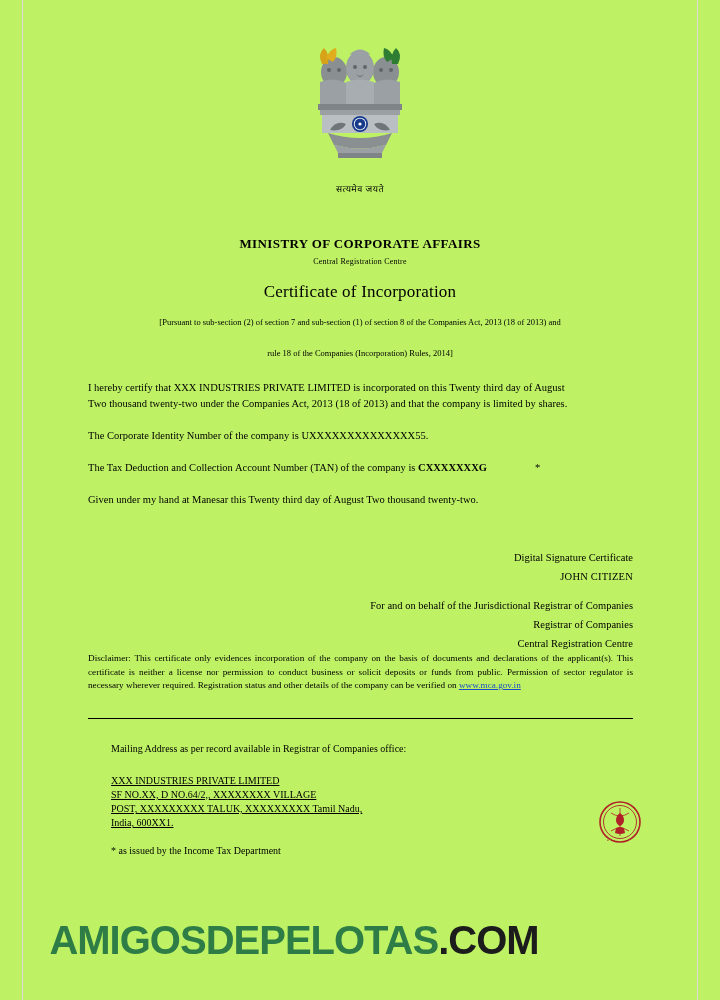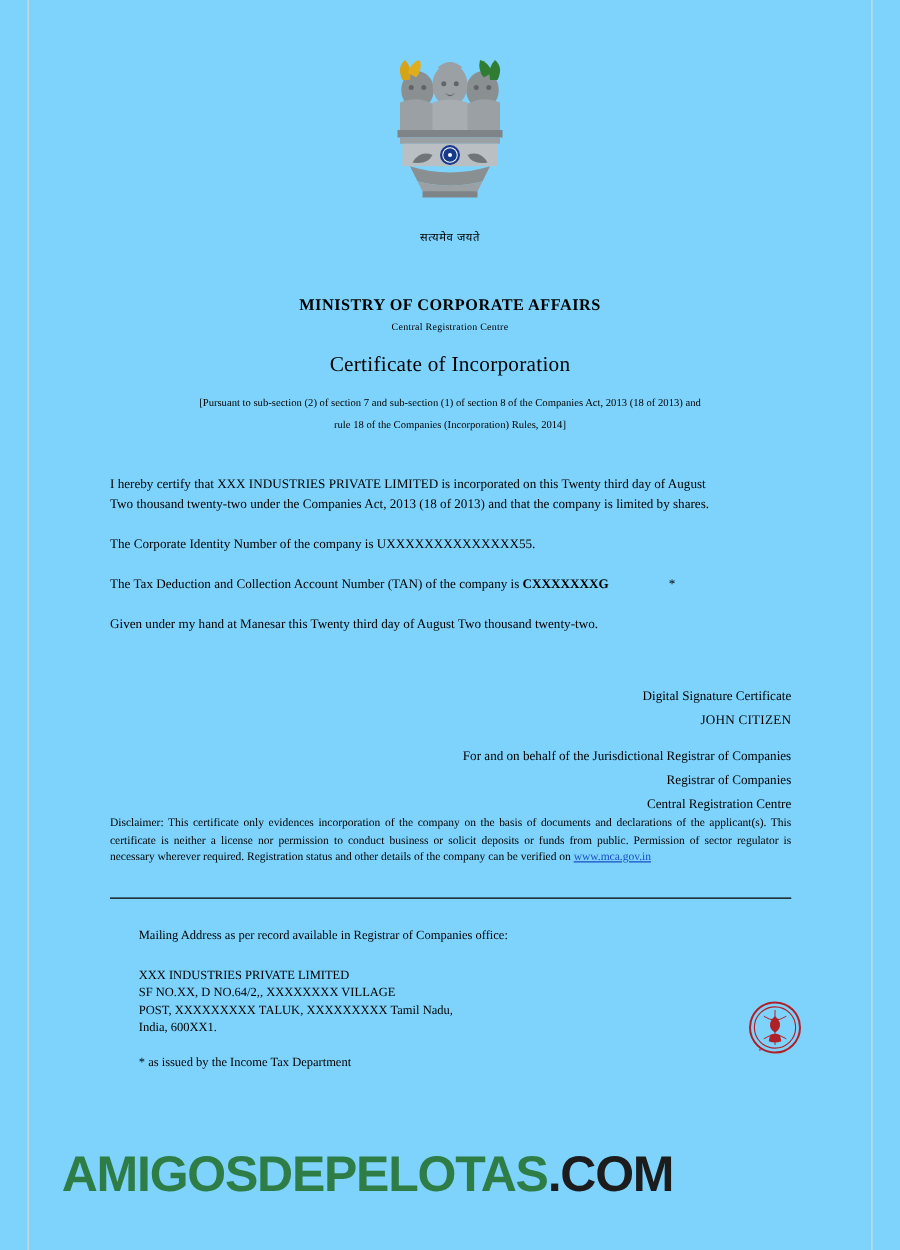--- a/index.html
+++ b/index.html
@@ -14,21 +14,21 @@
     font-family: "Liberation Serif", serif;
     color: #000000;
     overflow: hidden;
   }
 
   .page {
     position: absolute;
     left: 0; top: 0;
     width: 720px;
     height: 1000px;
-    background: #7dd3fc;
+    background: #bef264;
   }
 
   
   .page-edge-left, .page-edge-right {
     position: absolute;
     top: 0;
     width: 1px;
     height: 1000px;
     background: #d9d9d9;
   }
@@ -149,21 +149,21 @@
 
   
   .mailing {
     position: absolute;
     left: 88px;
     top: 742px;
     width: 500px;
     font-size: 10px;
     line-height: 14px;
   }
-  .mailing .addr { margin-top: 18px; }
+  .mailing .addr { margin-top: 18px; text-decoration: underline; }
   .mailing .addr div { white-space: pre; }
   .footnote {
     position: absolute;
     left: 88px;
     top: 845px;
     font-size: 10px;
   }
 
   
   .seal {
@@ -252,21 +252,21 @@
         </svg>
       </div>
       <div class="emblem-motto">सत्यमेव जयते</div>
     </div>
 
     <div class="heading-block">
       <div class="gov-line">MINISTRY OF CORPORATE AFFAIRS</div>
       <div class="crc-line">Central Registration Centre</div>
       <div class="cert-title">Certificate of Incorporation</div>
       <div class="pursuant">[Pursuant to sub-section (2) of section 7 and sub-section (1) of section 8 of the Companies Act, 2013 (18 of 2013) and</div>
-      <div class="pursuant" style="margin-top:4px;">rule 18 of the Companies (Incorporation) Rules, 2014]</div>
+      <div class="pursuant" style="margin-top:18px;">rule 18 of the Companies (Incorporation) Rules, 2014]</div>
     </div>
 
     <div class="body-block">
       <p class="para">
         <span>I hereby certify that XXX INDUSTRIES PRIVATE LIMITED is incorporated on this Twenty third day of August</span><br>
         <span>Two thousand twenty-two under the Companies Act, 2013 (18 of 2013) and that the company is limited by shares.</span>
       </p>
       <p class="para">The Corporate Identity Number of the company is UXXXXXXXXXXXXXX55.</p>
       <p class="para">
         <span>The Tax Deduction and Collection Account Number (TAN) of the company is </span><span class="bold">CXXXXXXXG</span><span class="star-gap-wide"></span><span>*</span>

